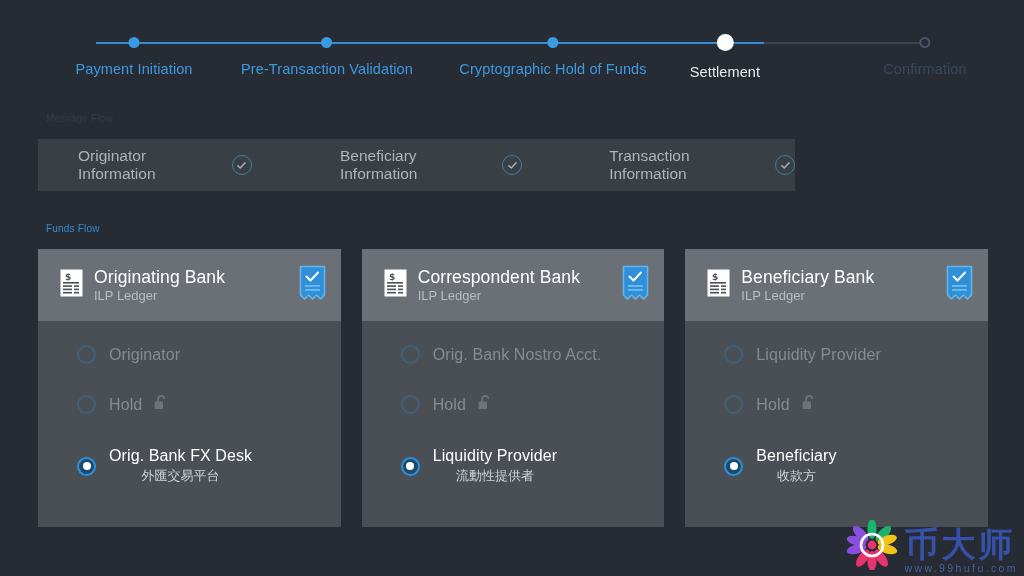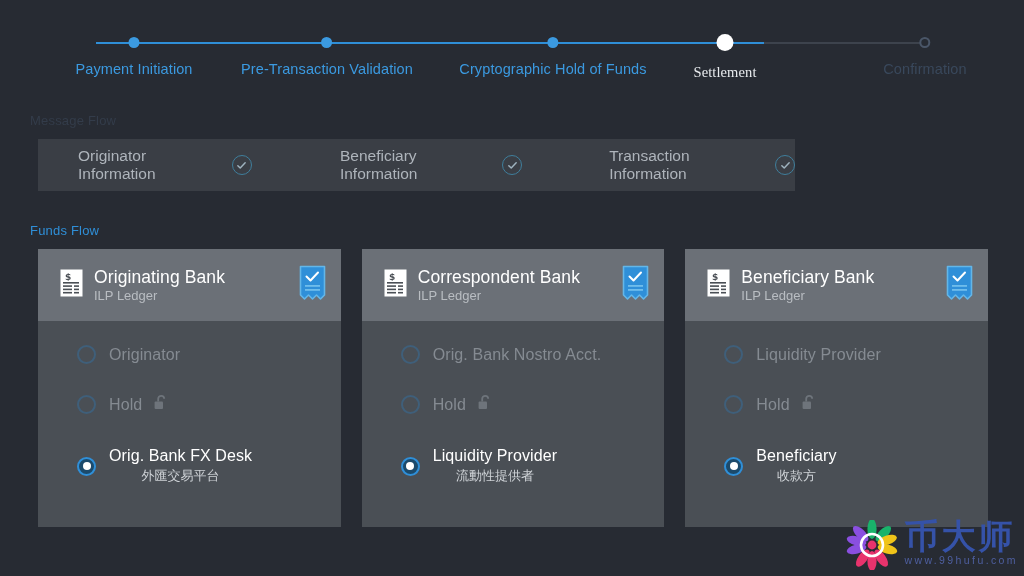--- a/index.html
+++ b/index.html
@@ -60,28 +60,28 @@
     border: 2px solid #4a5668;
     box-sizing: border-box;
     margin-top: 9px;
   }
   .step-label {
     margin-top: 13px;
     font-size: 14.5px;
     color: #3b9ae1;
     letter-spacing: .1px;
   }
-  .step.current .step-label { color: #e9ecef; font-family: Liberation Serif, serif; }
+  .step.current .step-label { color: #e9ecef; }
   .step.pending .step-label { color: #39485c; }
 
   
   .sect-label {
     position: absolute;
-    left: 30px;
-    font-size: 13px;
+    left: 46px;
+    font-size: 10px;
     letter-spacing: .2px;
     text-align: center;
   }
   .sect-label.msg { top: 113px; color: #333c4a; }
   .sect-label.funds { top: 223px; color: #2f8fd8; }
 
   
   .msg-bar {
     position: absolute;
     left: 38px; top: 139px;
@@ -195,21 +195,21 @@
     margin-top: 2px;
     text-align: center;
   }
   .lock-icon { margin-left: 11px; flex: 0 0 auto; }
 
   
   .watermark {
     position: absolute;
     right: 6px; bottom: 2px;
     display: flex;
-    align-items: flex-start;
+    align-items: flex-end;
     gap: 6px;
   }
   .wm-text { display: flex; flex-direction: column; align-items: flex-start; }
   .wm-cn {
     font-size: 34px;
     font-weight: bold;
     color: #3552a8;
     line-height: .95;
     letter-spacing: 3px;
     font-family: "DejaVu Sans", sans-serif;

